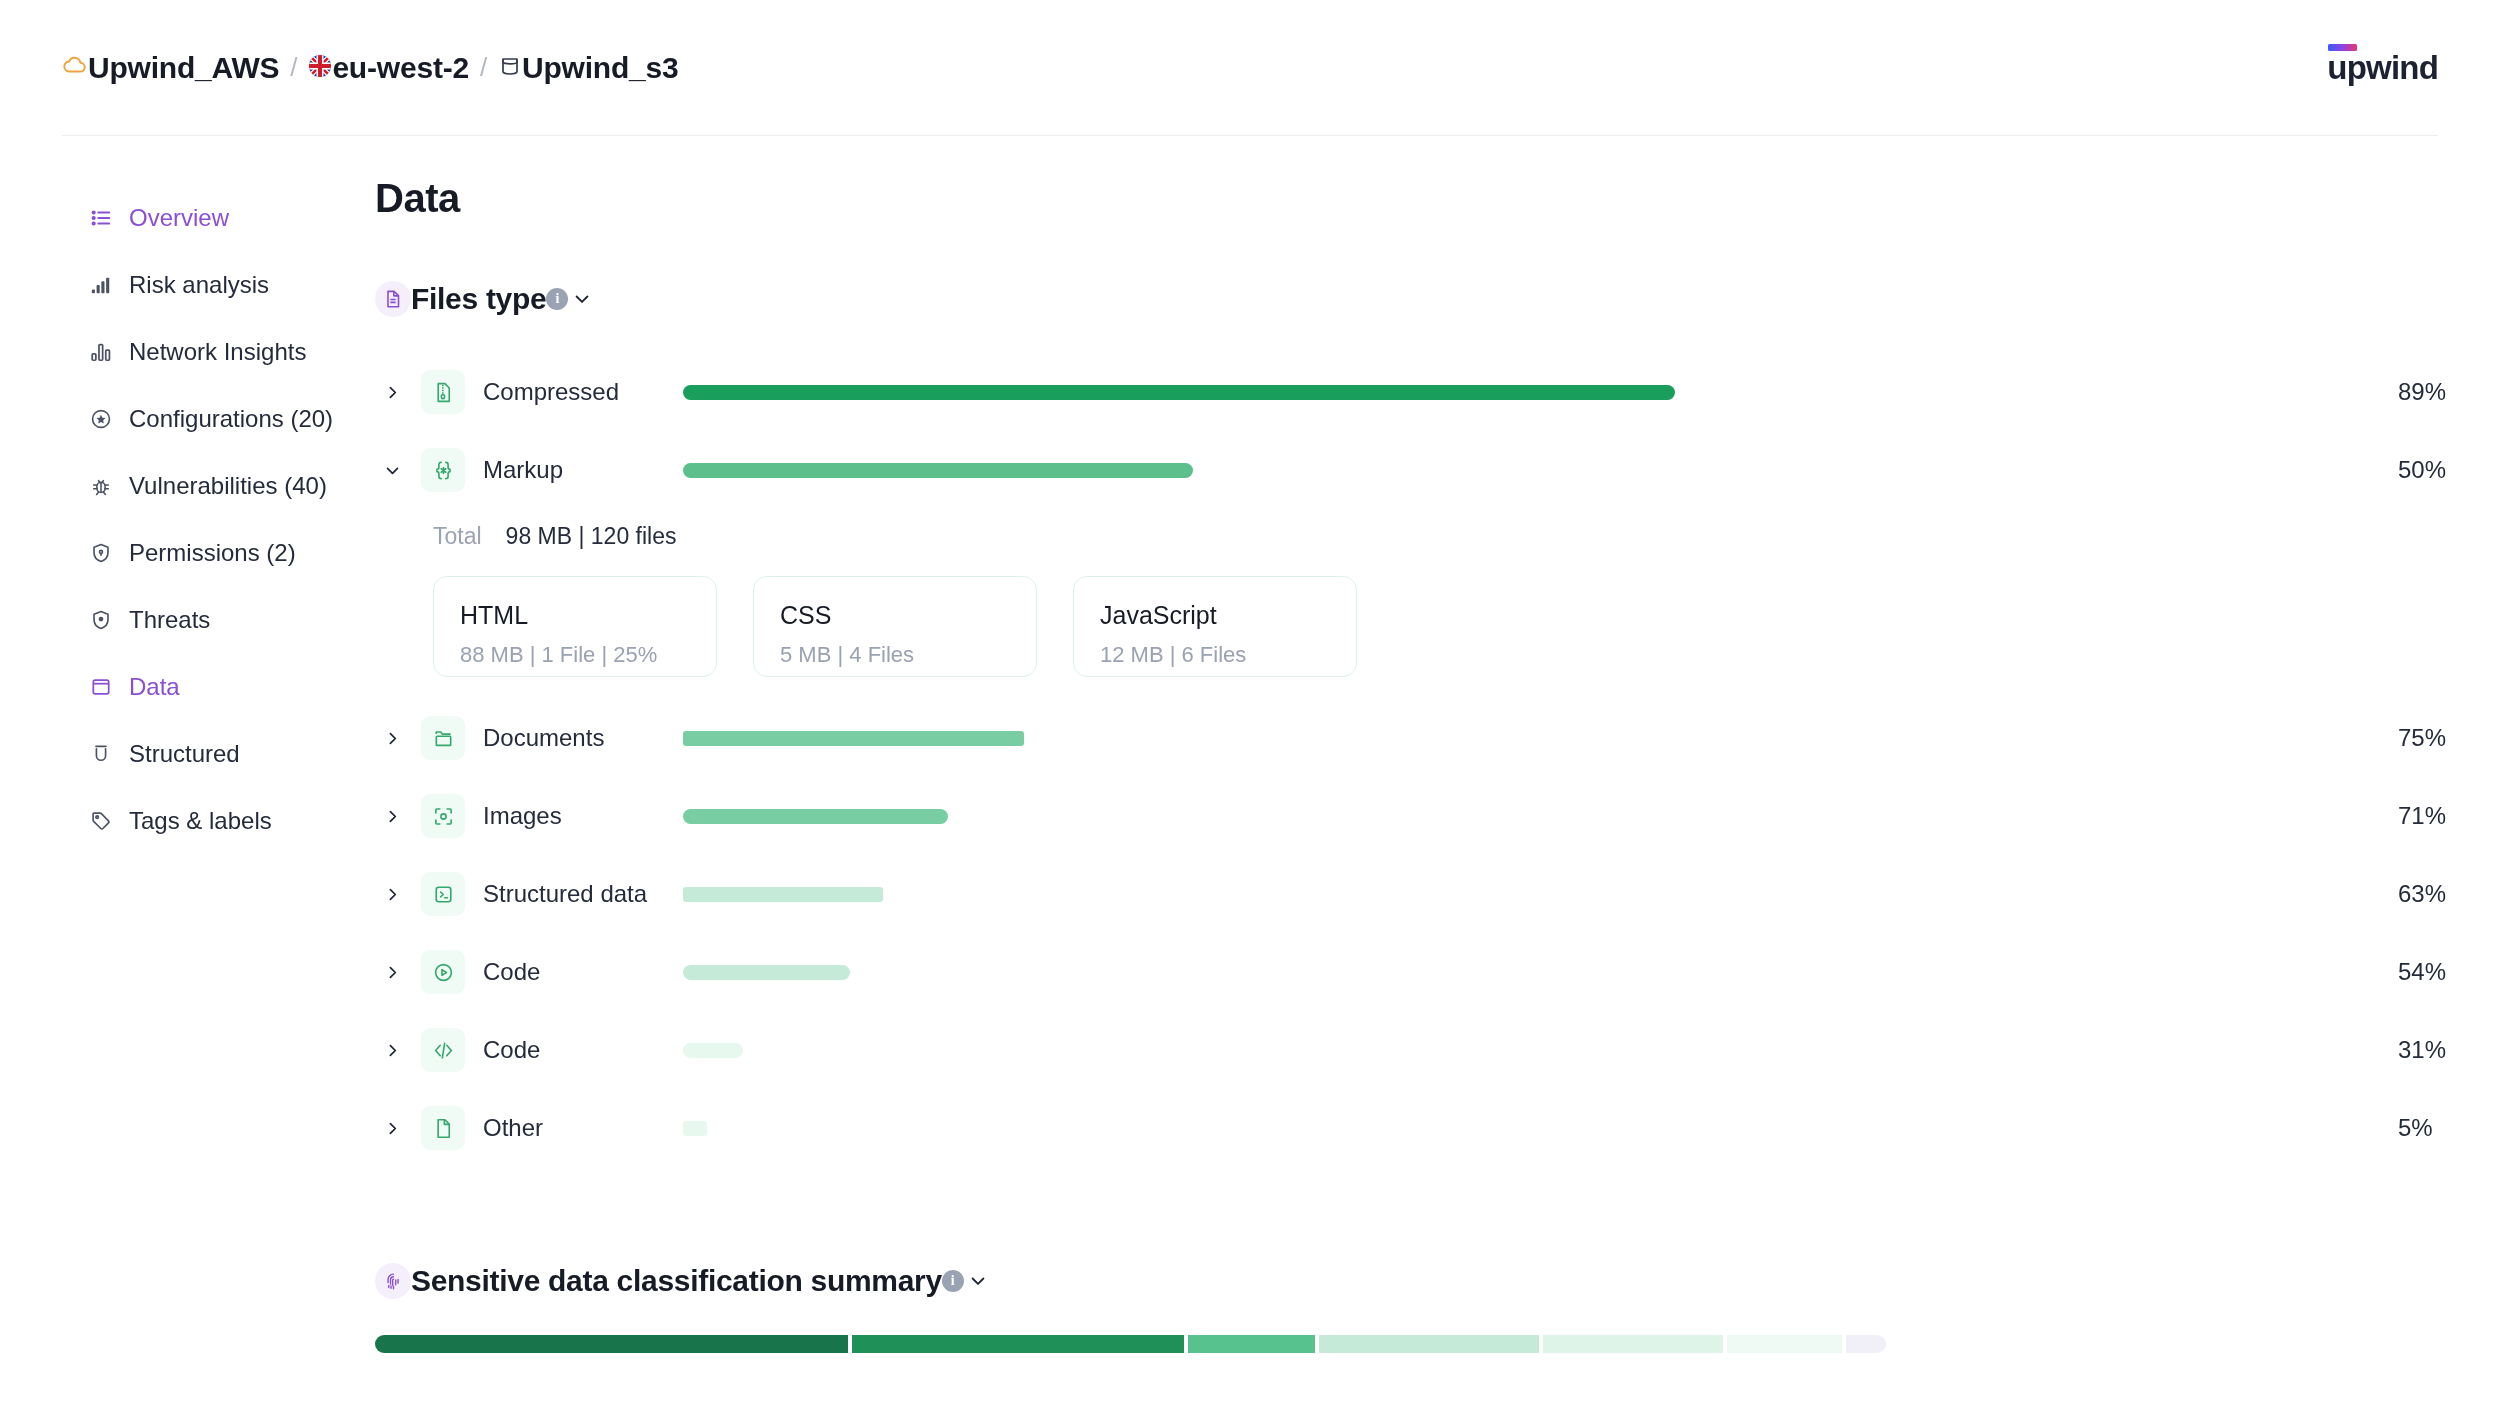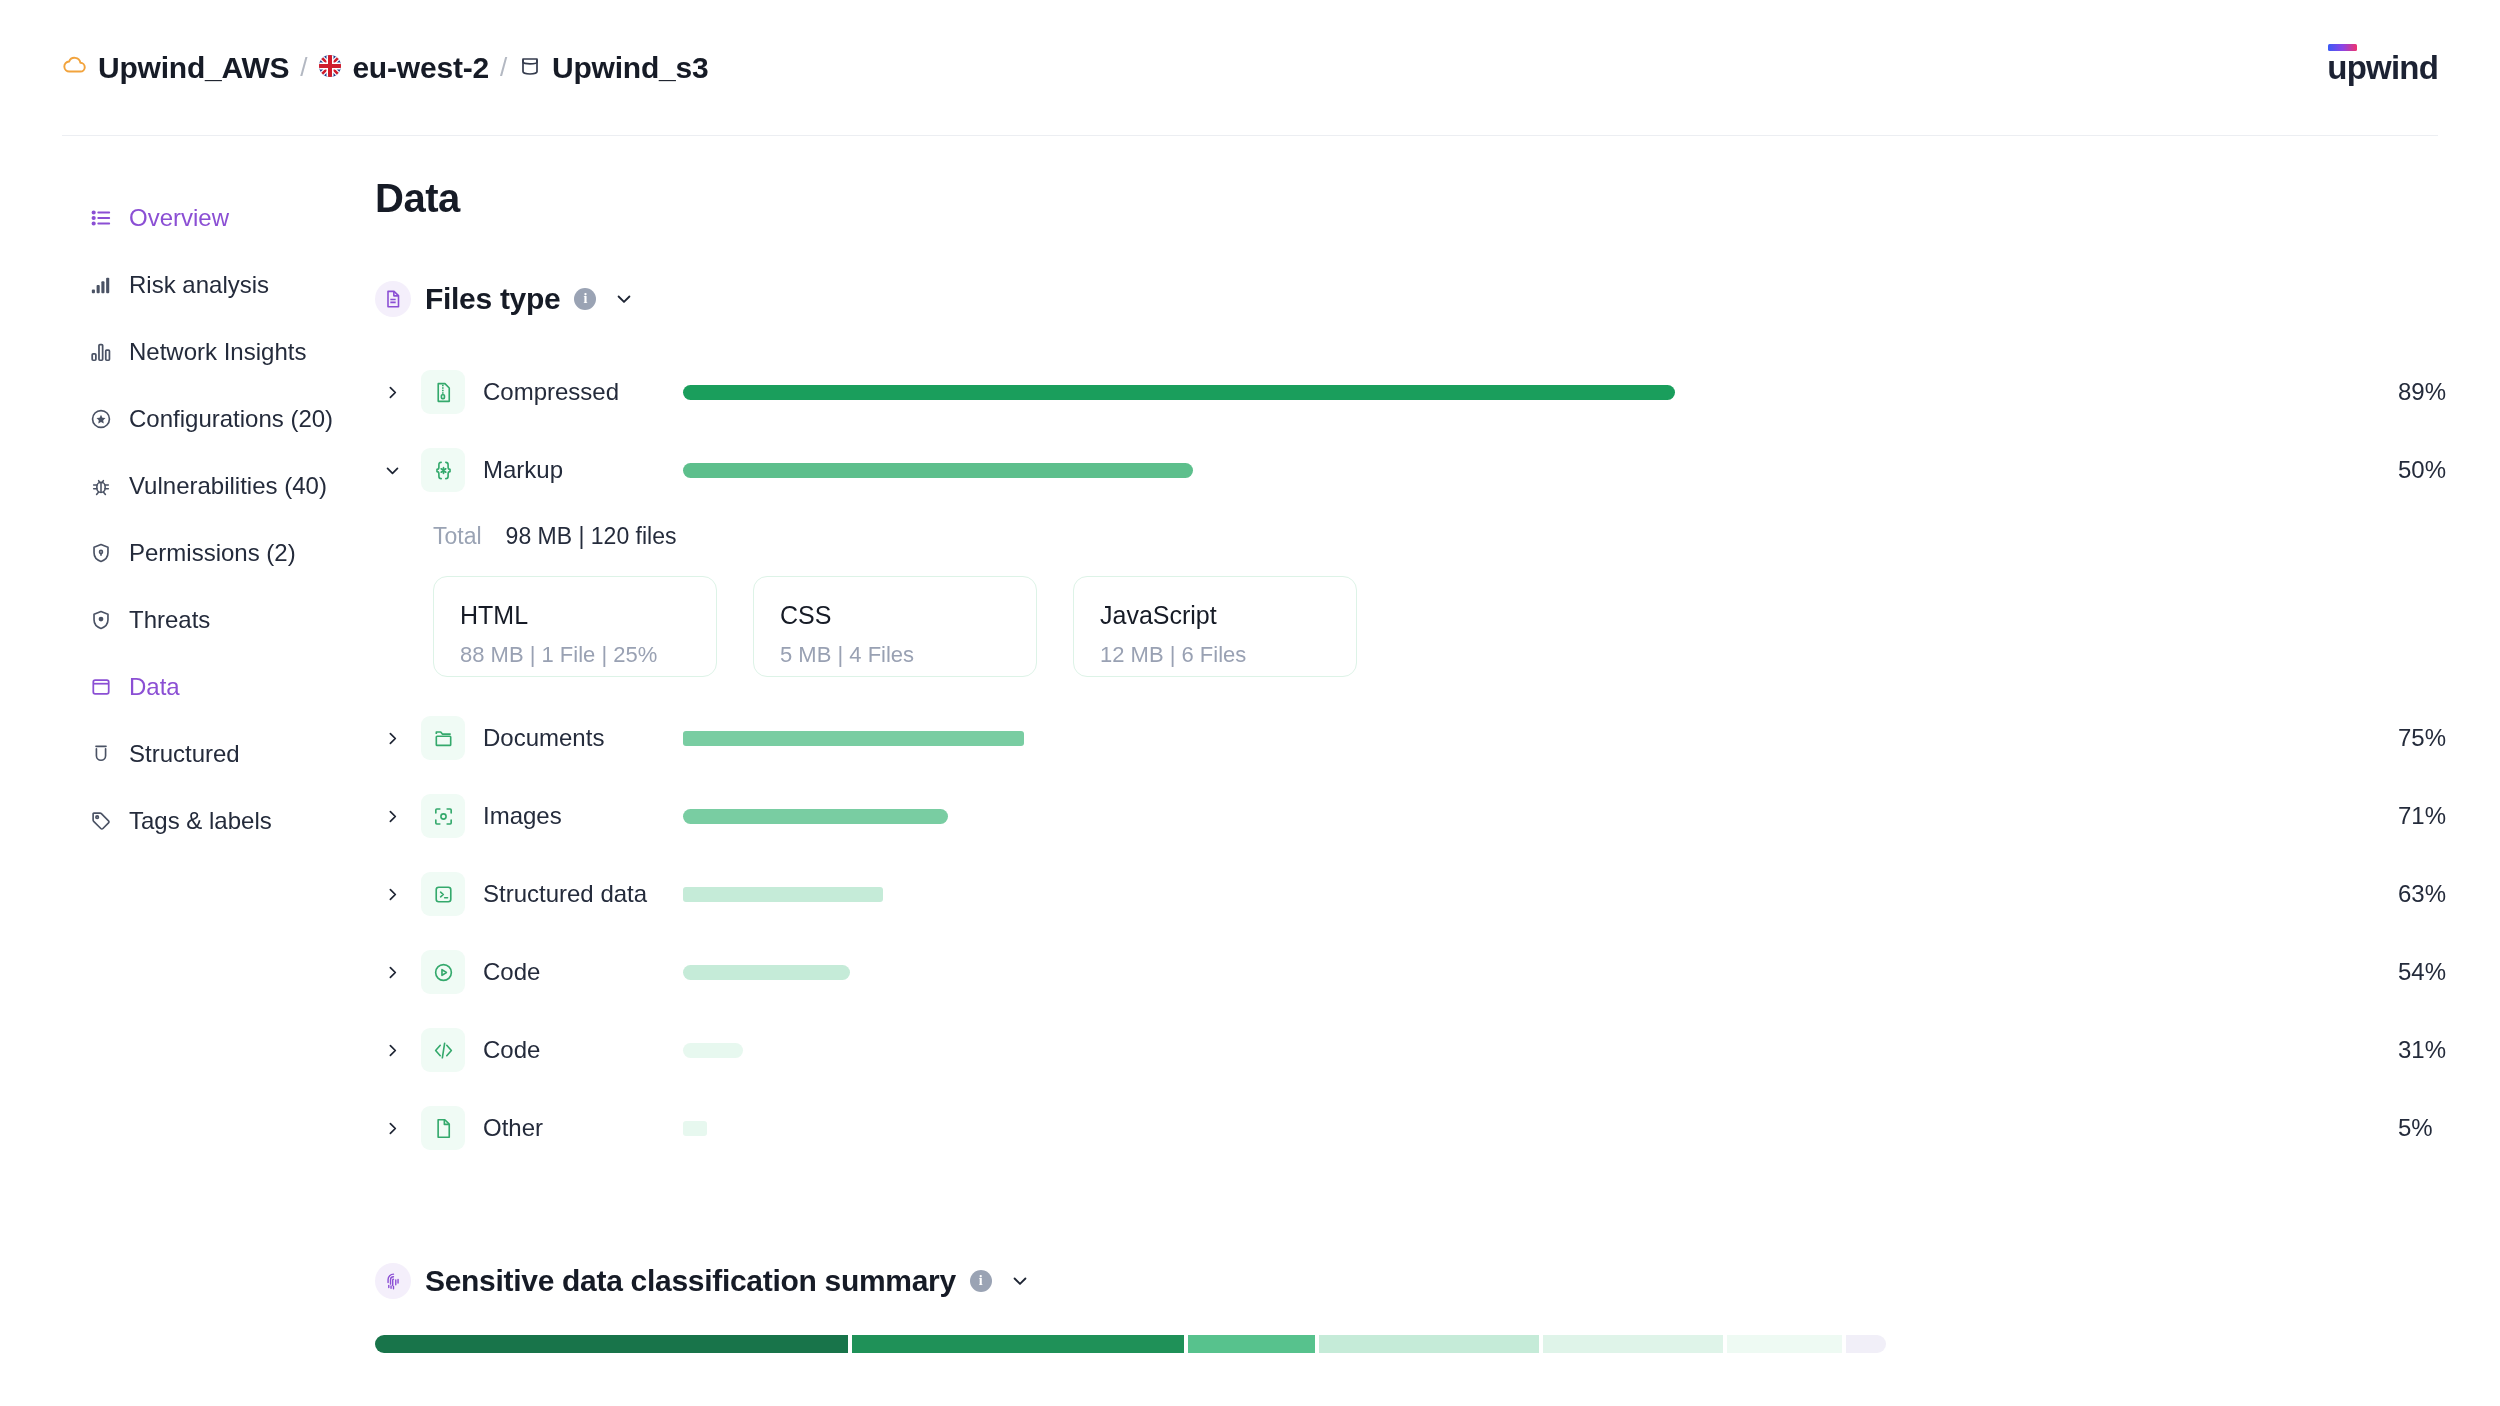--- a/index.html
+++ b/index.html
@@ -21,21 +21,21 @@
   }
   .breadcrumb {
     display: flex;
     align-items: center;
     gap: 9px;
     font-size: 30px;
     font-weight: 700;
     color: #161b26;
     letter-spacing: -0.2px;
   }
-  .crumb { display: flex; align-items: flex-end; gap: 10px; }
+  .crumb { display: flex; align-items: flex-end; }
   .crumb-sep { color: #b3b8c2; font-weight: 400; font-size: 26px; margin: 0 2px; }
   .crumb-label { white-space: nowrap; }
 
   .logo-wrap { display: flex; align-items: flex-end; }
   .logo {
     position: relative;
     font-size: 33px;
     font-weight: 700;
     color: #1c2233;
     letter-spacing: -0.8px;
@@ -83,21 +83,20 @@
     font-size: 40px;
     font-weight: 700;
     color: #161b26;
     letter-spacing: -0.5px;
     margin-bottom: 60px;
   }
 
   .section-head {
     display: flex;
     align-items: center;
-    gap: 14px;
     margin-bottom: 36px;
   }
   .sect-badge {
     width: 36px; height: 36px;
     border-radius: 50%;
     background: #f4effb;
     display: flex; align-items: center; justify-content: center;
     flex-shrink: 0;
   }
   .sect-title { font-size: 30px; font-weight: 700; color: #161b26; letter-spacing: -0.3px; }

